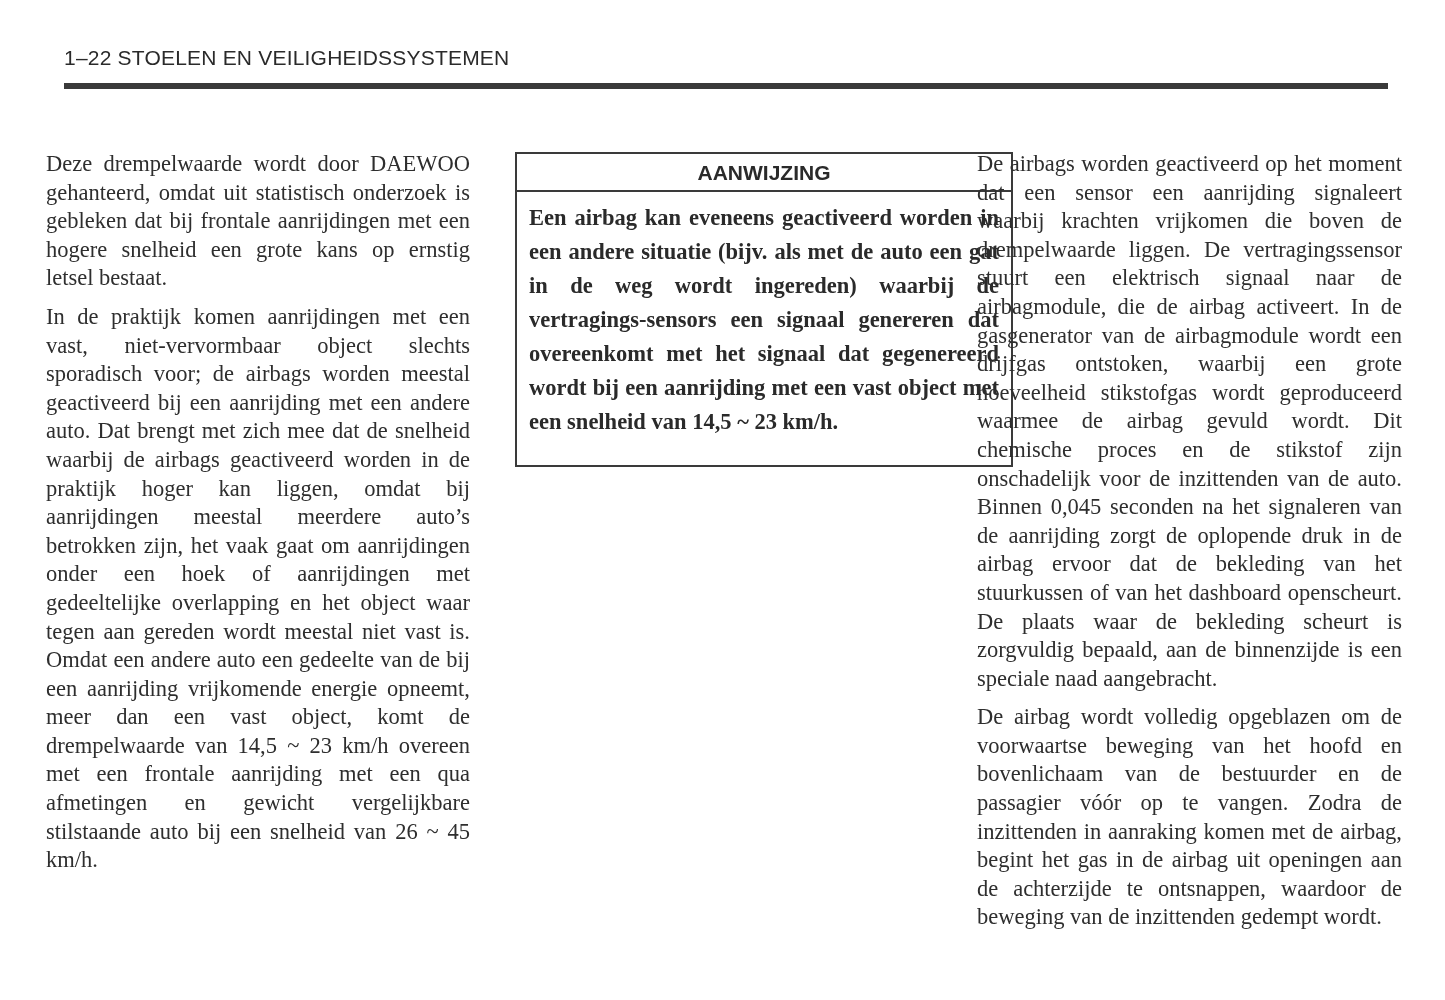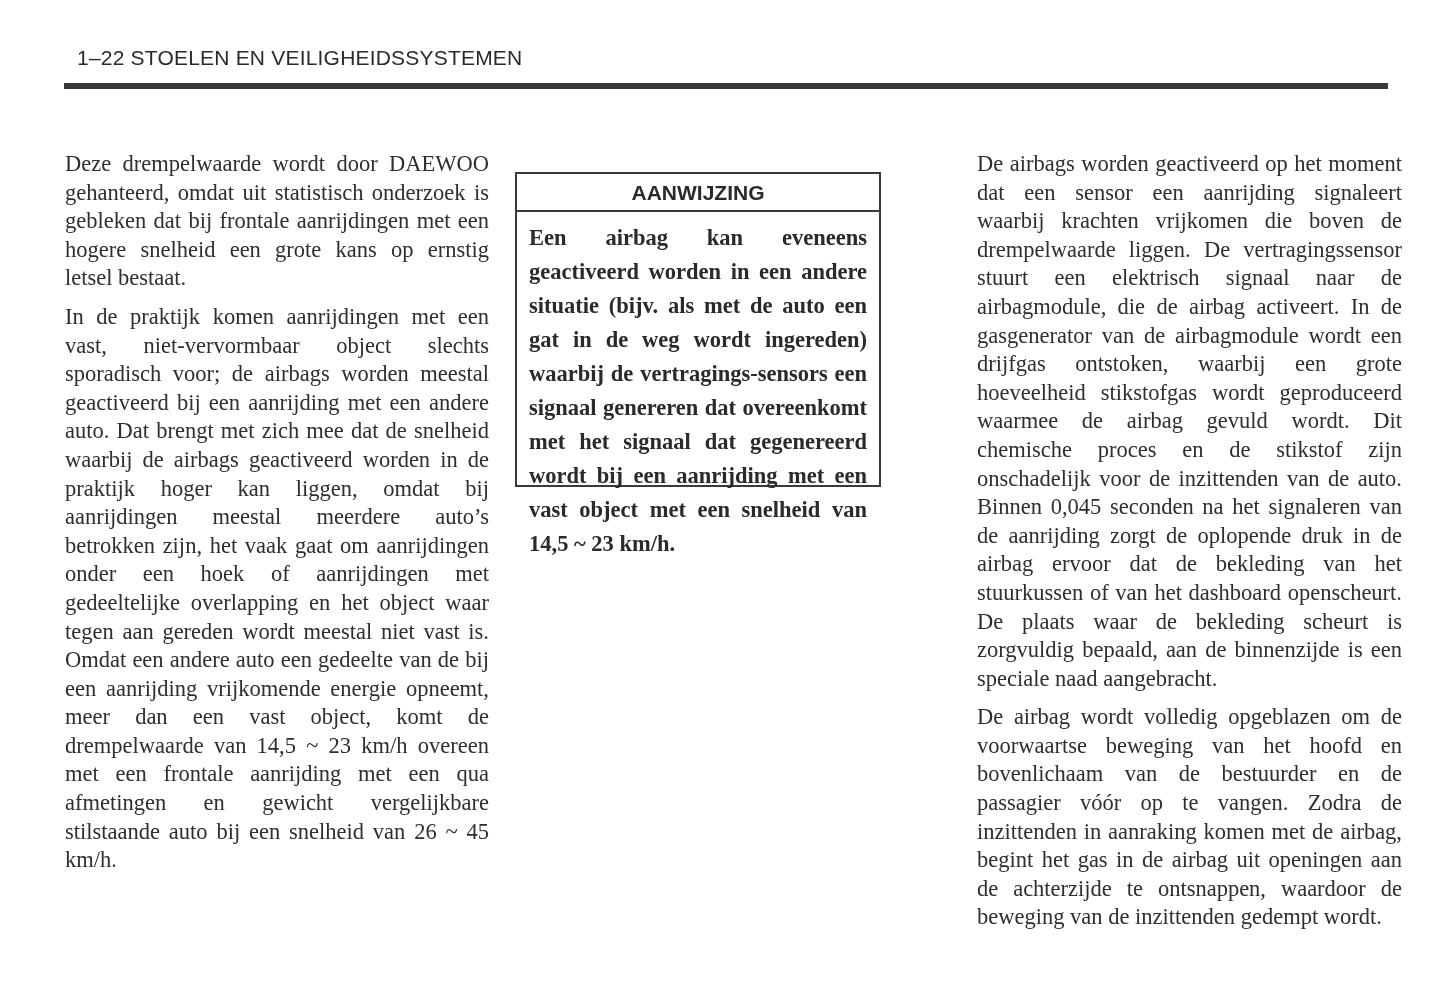--- a/index.html
+++ b/index.html
@@ -15,21 +15,20 @@
       color: #2a2a2a;
     }
     .page-header {
       position: absolute;
       left: 64px;
       top: 46px;
       font-family: "Liberation Sans", sans-serif;
       font-size: 21px;
       letter-spacing: 0.2px;
       color: #2a2a2a;
-      margin-left: 13px;
     }
     .header-rule {
       position: absolute;
       left: 64px;
       top: 83px;
       width: 1324px;
       height: 6px;
       background: #3a3a3a;
     }
     .col {
@@ -39,33 +38,33 @@
       font-size: 22.5px;
       line-height: 28.6px;
       color: #2e2e2e;
       text-align: justify;
     }
     .col p {
       margin: 0 0 10px 0;
       text-align: justify;
     }
     .col-left {
-      left: 65px;
+      left: 46px;
       width: 424px;
     }
     .col-right {
       left: 961px;
       width: 425px;
       margin-left: 16px;
     }
     .notice-box {
       position: absolute;
       left: 515px;
-      top: 172px;
-      width: 366px;
+      top: 152px;
+      width: 498px;
       height: 315px;
       border: 2px solid #3a3a3a;
       box-sizing: border-box;
     }
     .notice-title {
       font-family: "Liberation Sans", sans-serif;
       font-weight: bold;
       font-size: 21px;
       text-align: center;
       height: 36px;

